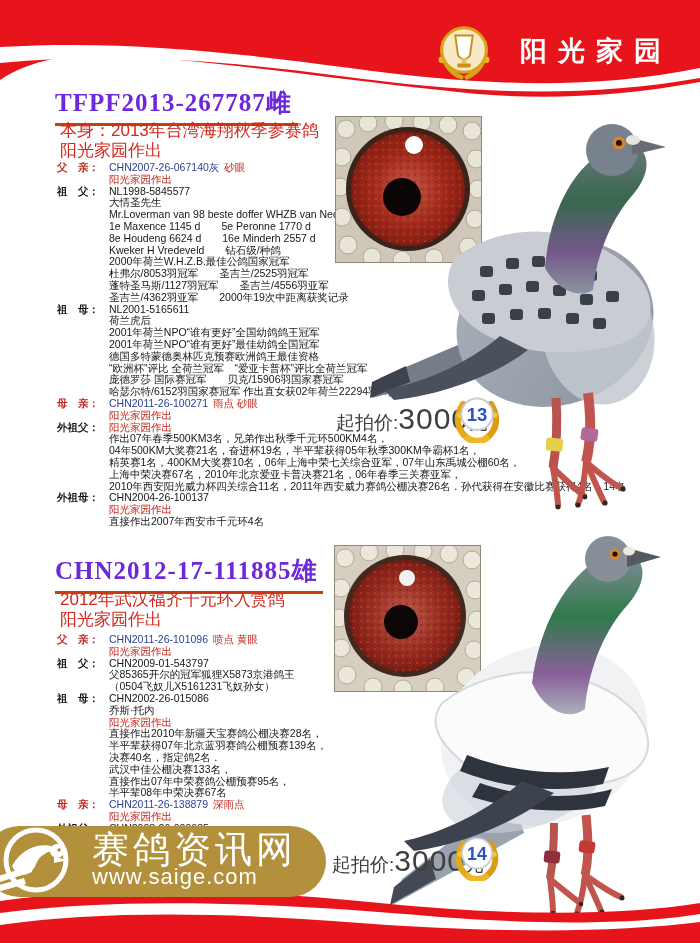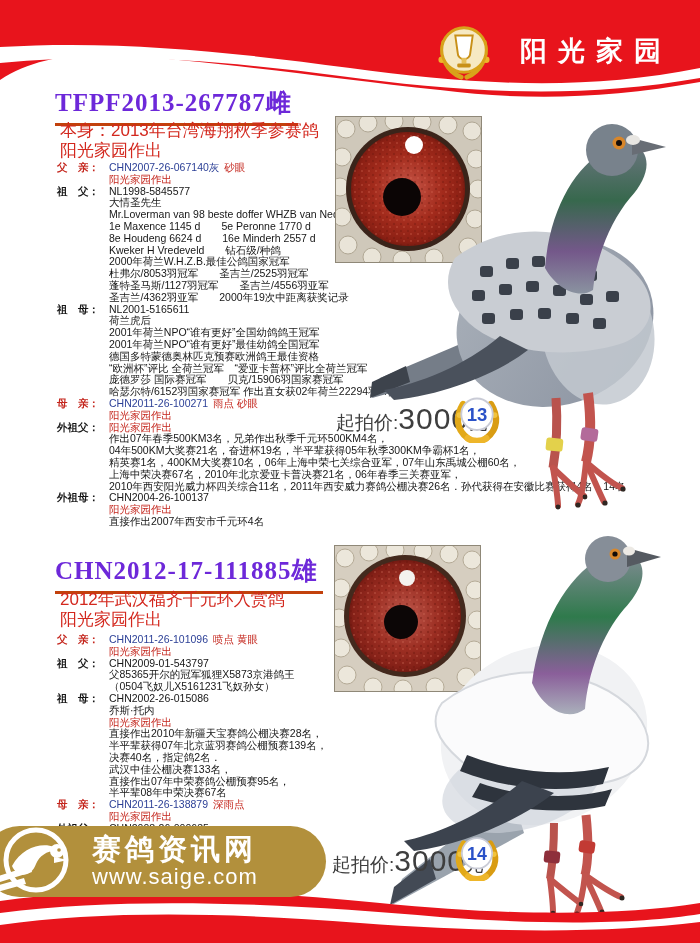--- a/index.html
+++ b/index.html
@@ -40,21 +40,21 @@
 
   .price{position:absolute;display:flex;align-items:flex-end;color:#3e3e3e;z-index:4;white-space:nowrap}
   .price-label{font-size:19px}
   .price-num{font-size:30px;letter-spacing:1px}
   .price-unit{font-size:19px}
   .badge{position:absolute;z-index:4}
 
   .wm{position:absolute;left:-16px;top:826px;width:342px;height:71px;background:#b2903c;
       border-radius:36px;display:flex;align-items:center;z-index:6}
   .wm-texts{margin-left:4px;color:#fff}
-  .wm-cn{font-size:29px;font-weight:bold;letter-spacing:4px;line-height:31px;white-space:nowrap}
+  .wm-cn{font-size:37px;font-weight:normal;letter-spacing:4px;line-height:31px;white-space:nowrap}
   .wm-url{font-size:22px;line-height:24px;letter-spacing:1px;white-space:nowrap}
 </style>
 </head>
 <body>
 
 <div class="page">
 
   <svg class="band hdr" width="700" height="100" viewBox="0 0 700 100">
     <path d="M0,0 H700 V82 C600,100 520,100 440,90 C320,77 210,60 110,55 C70,53 30,60 0,80 Z" fill="#e8141c"></path>
     <path d="M0,47 C120,40 230,52 350,68 C470,84 580,92 700,68 V78 C575,100 460,92 340,76 C225,61 115,52 0,63 Z" fill="#ffffff"></path>

